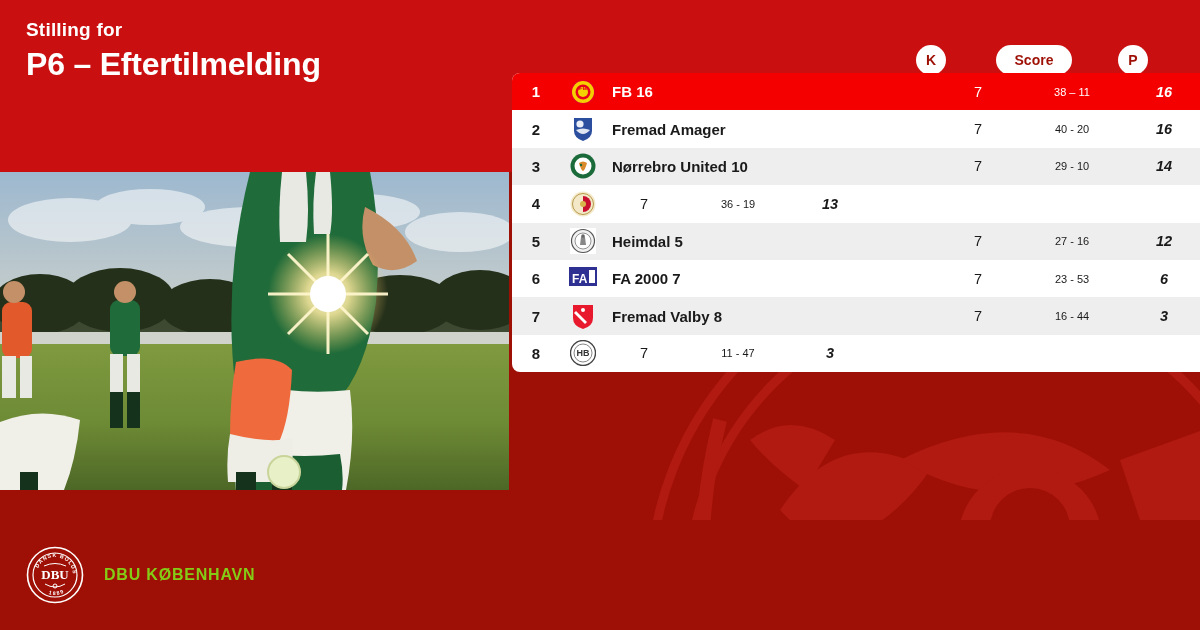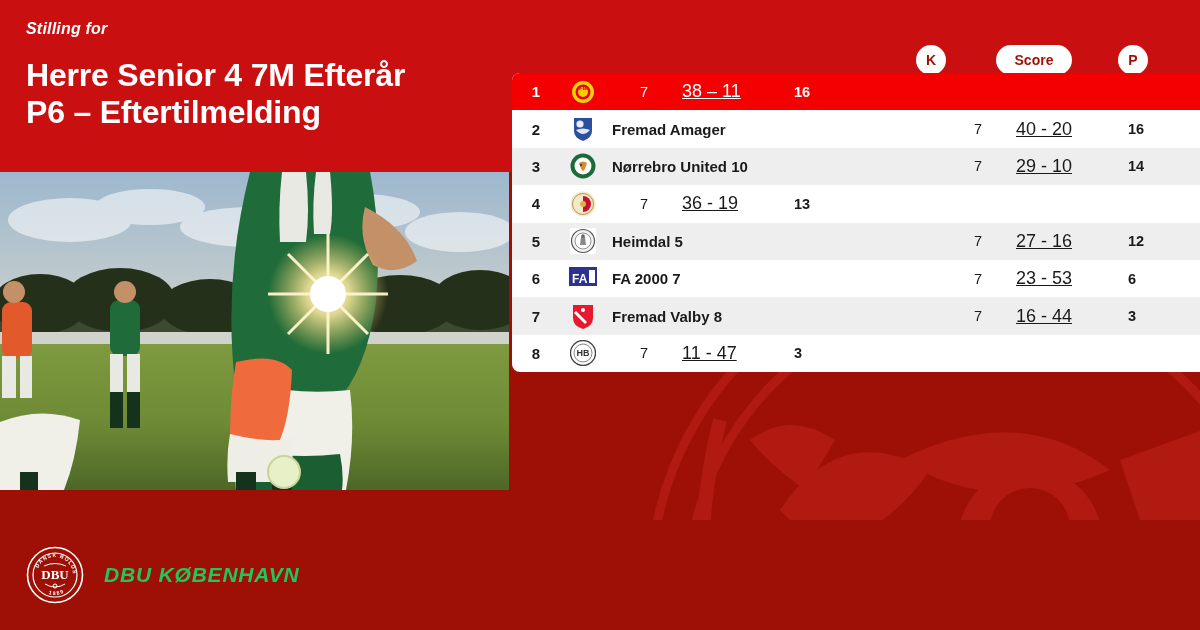--- a/index.html
+++ b/index.html
@@ -12,21 +12,21 @@
   .canvas{position:relative;width:1200px;height:630px;overflow:hidden;background:#9e1006;}
 
   
   .watermark{position:absolute;left:600px;top:210px;width:760px;height:760px;opacity:1;pointer-events:none;}
   .watermark svg{display:block;}
 
   
   .top-band{position:absolute;left:0;top:0;width:1200px;height:172px;background:#ca0f11;}
   .title-wrap{position:absolute;left:26px;top:20px;width:470px;}
   .kicker{
-    font-size:16px;font-weight:bold;color:#ffffff;letter-spacing:.2px;margin:0 0 19px 0;line-height:1.1;font-style:italic;
+    font-size:19px;font-weight:bold;color:#ffffff;letter-spacing:.2px;margin:0 0 5px 0;line-height:1.1;
   }
   .title{
     font-size:32px;font-weight:bold;color:#ffffff;line-height:1.18;margin:0;letter-spacing:-.2px;
   }
 
   
   .photo{
     position:absolute;left:0;top:172px;width:509px;height:318px;overflow:hidden;background:#4a5a33;
   }
   .photo svg{display:block;}
@@ -40,41 +40,41 @@
     position:relative;height:37.4px;display:flex;align-items:center;
     font-size:14.5px;color:#1a1a1a;
   }
   .row.alt{background:#eeeeee;}
   .row.hl{background:#f40000;color:#ffffff;}
   .c-rank{width:48px;text-align:center;font-weight:bold;font-size:15px;flex:none;}
   .c-logo{width:46px;display:flex;align-items:flex-start;justify-content:center;flex:none;}
   .c-logo svg{display:block;}
   .c-team{flex:1;font-weight:bold;font-size:15px;padding-left:6px;white-space:nowrap;overflow:hidden;}
   .c-k{width:76px;text-align:center;flex:none;font-size:14.5px;}
-  .c-score{width:112px;text-align:left;flex:none;font-size:18px;text-decoration:underline;}
-  .c-p{width:72px;text-align:left;flex:none;font-weight:bold;font-size:14.5px;}
+  .c-score{width:112px;text-align:center;flex:none;font-size:11px;}
+  .c-p{width:72px;text-align:center;flex:none;font-weight:bold;font-size:14.5px;font-style:italic;}
   .row.hl .c-k,.row.hl .c-score{color:#ffffff;}
 
   
   .pills{position:absolute;left:512px;top:45px;width:688px;height:34px;}
   .pill{
     position:absolute;top:0;height:30px;background:#ffffff;color:#9e1006;
     font-weight:bold;font-size:14px;display:flex;align-items:center;justify-content:center;
     border-radius:15px;
   }
   .pill.k{left:404px;width:30px;}
   .pill.score{left:484px;width:76px;}
   .pill.p{left:606px;width:30px;}
 
   
   .footer{position:absolute;left:0;bottom:0;width:1200px;height:110px;background:#9e1006;}
   .footer-inner{position:absolute;left:26px;top:26px;display:flex;align-items:center;gap:20px;}
   .dbu-logo{width:58px;height:58px;flex:none;}
   .dbu-logo svg{display:block;}
-  .footer-text{color:#22c55e;font-size:21px;font-weight:bold;letter-spacing:.8px;font-style:italic;}
+  .footer-text{color:#84cc16;font-size:16px;font-weight:bold;letter-spacing:.8px;}
 </style>
 </head>
 <body>
 
 <div class="canvas">
 
   <div class="watermark">
     <svg width="760" height="760" viewBox="0 0 760 760">
       <g fill="none" stroke="#b01a10" stroke-width="9">
         <circle cx="380" cy="380" r="330"></circle>
@@ -97,21 +97,20 @@
         <path d="M690 250 q40 120 0 250"></path>
         <path d="M120 210 q-40 160 10 300"></path>
       </g>
     </svg>
   </div>
 
   <div class="top-band"></div>
 
   <div class="title-wrap">
     <div class="kicker">Stilling for</div>
-    <div class="title">Herre Senior 4 7M Efterår</div>
     <div class="title">P6 – Eftertilmelding</div>
   </div>
 
   <div class="photo">
     <svg width="509" height="318" viewBox="0 0 509 318">
       <defs>
         <linearGradient id="sky" x1="0" y1="0" x2="0" y2="1">
           <stop offset="0%" stop-color="#9db8cf"></stop>
           <stop offset="45%" stop-color="#c9cfcb"></stop>
           <stop offset="100%" stop-color="#e6d8b8"></stop>
@@ -221,20 +220,21 @@
       <div class="c-rank">1</div>
       <div class="c-logo">
         <svg width="26" height="26" viewBox="0 0 26 26">
           <circle cx="13" cy="13" r="12.5" fill="#e8001c"></circle>
           <circle cx="13" cy="13" r="11" fill="#f5d000"></circle>
           <circle cx="13" cy="13" r="7.5" fill="#e8001c"></circle>
           <circle cx="13" cy="13" r="5" fill="#f5d000"></circle>
           <text x="13" y="11" font-size="6" font-family="Liberation Sans, sans-serif" font-weight="bold" fill="#e8001c" text-anchor="middle">FB</text>
         </svg>
       </div>
+      <div class="c-team">FB 16</div>
       <div class="c-k">7</div>
       <div class="c-score">38 – 11</div>
       <div class="c-p">16</div>
     </div>
 
     <div class="row">
       <div class="c-rank">2</div>
       <div class="c-logo">
         <svg width="26" height="26" viewBox="0 0 26 26">
           <path d="M4 2 h18 v13 q0 7 -9 10 q-9 -3 -9 -10z" fill="#2b4f9e"></path>

